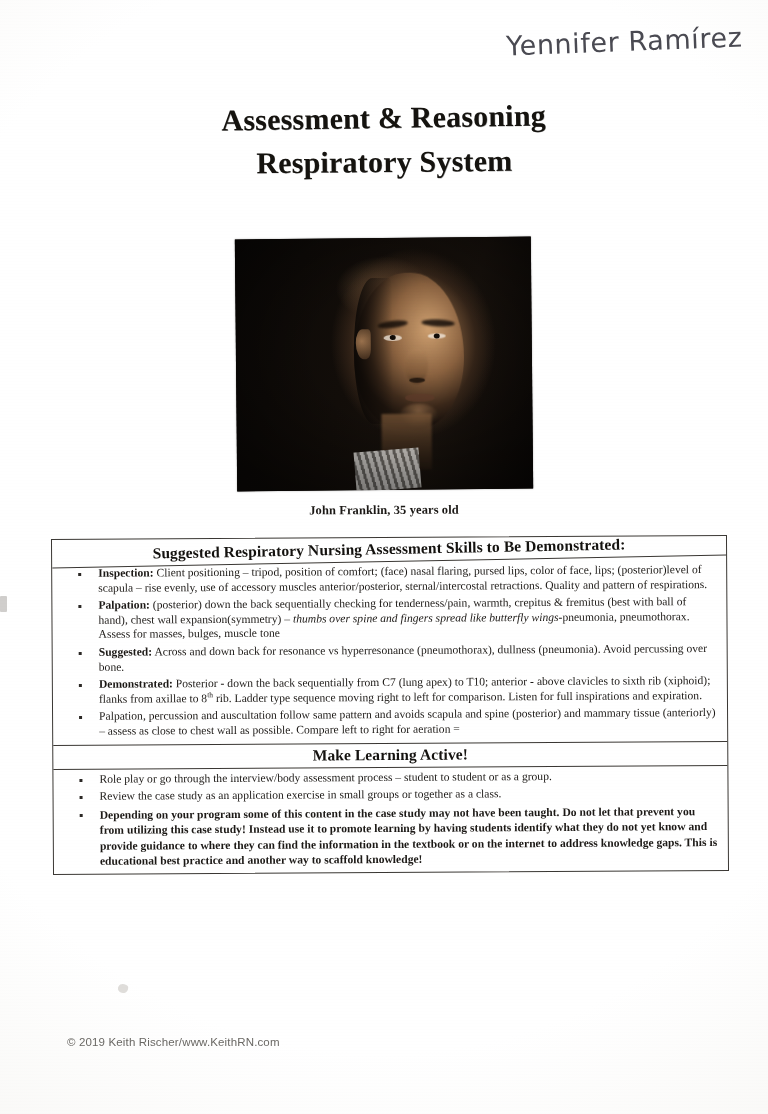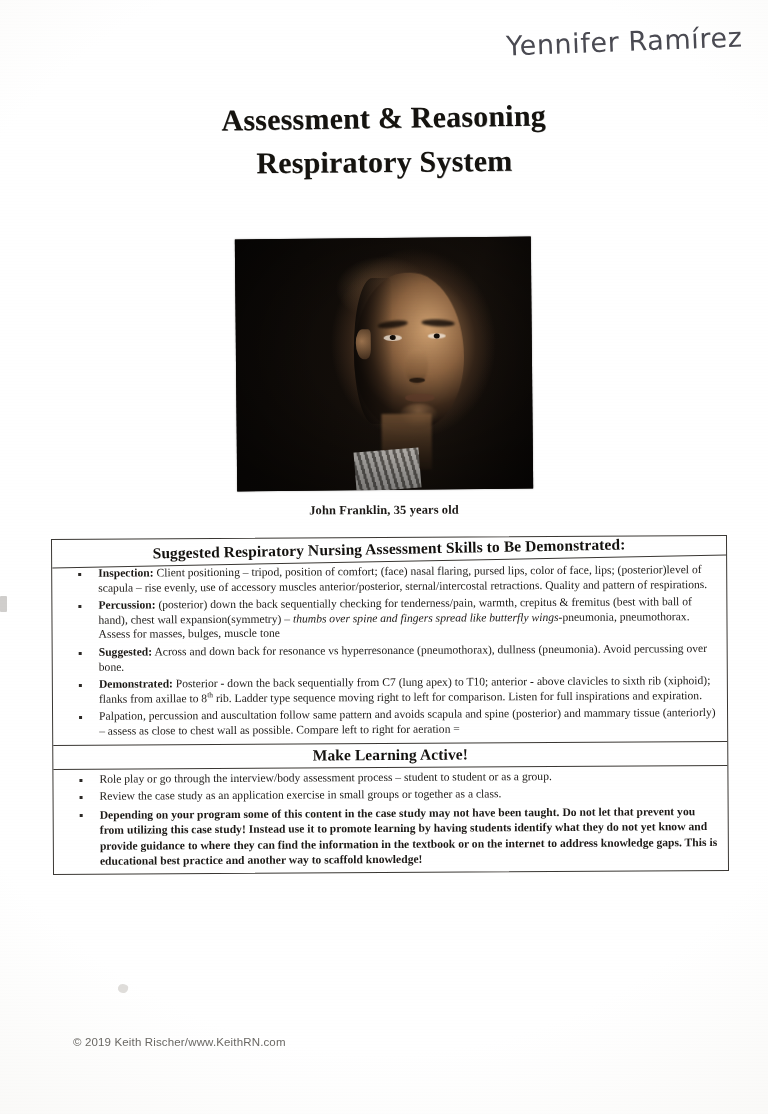--- a/index.html
+++ b/index.html
@@ -278,21 +278,21 @@
     height: 3px;
     background: #2b2825;
   }
   .lbl { font-weight: bold; }
   .ital { font-style: italic; }
   sup { font-size: 7.5px; vertical-align: super; line-height: 0; font-family: Liberation Serif, serif; }
 
   
   .footer {
     position: absolute;
-    left: 73px;
+    left: 67px;
     top: 1036px;
     font-family: "Liberation Sans", sans-serif;
     font-size: 11.5px;
     color: #6a6864;
     letter-spacing: .15px;
     white-space: nowrap;
   }
 </style>
 </head>
 <body>
@@ -337,21 +337,21 @@
   <div class="section-head sh-skew">Suggested Respiratory Nursing Assessment Skills to Be Demonstrated:</div>
 
   <div class="section-body">
     <ul class="bl">
 
       <li>
         <span class="lbl">Inspection:</span><span> Client positioning – tripod, position of comfort; (face) nasal flaring, pursed lips, color of face, lips; (posterior)level of scapula – rise evenly, use of accessory muscles anterior/posterior, sternal/intercostal retractions. Quality and pattern of respirations.</span>
       </li>
 
       <li>
-        <span class="lbl">Percussion:</span><span> (posterior) down the back sequentially checking for tenderness/pain, warmth, crepitus &amp; fremitus (best with ball of hand), chest wall expansion(symmetry) – </span><span class="ital">thumbs over spine and fingers spread like butterfly wings</span><span>-pneumonia, pneumothorax. Assess for masses, bulges, muscle tone</span>
+        <span class="lbl">Palpation:</span><span> (posterior) down the back sequentially checking for tenderness/pain, warmth, crepitus &amp; fremitus (best with ball of hand), chest wall expansion(symmetry) – </span><span class="ital">thumbs over spine and fingers spread like butterfly wings</span><span>-pneumonia, pneumothorax. Assess for masses, bulges, muscle tone</span>
       </li>
 
       <li>
         <span class="lbl">Suggested:</span><span>  Across and down back for resonance vs hyperresonance (pneumothorax), dullness (pneumonia). Avoid percussing over bone.</span>
       </li>
 
       <li>
         <span class="lbl">Demonstrated:</span><span> Posterior - down the back sequentially from C7 (lung apex) to T10; anterior - above clavicles to sixth rib (xiphoid); flanks from axillae to 8</span><sup>th</sup><span> rib. Ladder type sequence moving right to left for comparison. Listen for full inspirations and expiration.</span>
       </li>
 

